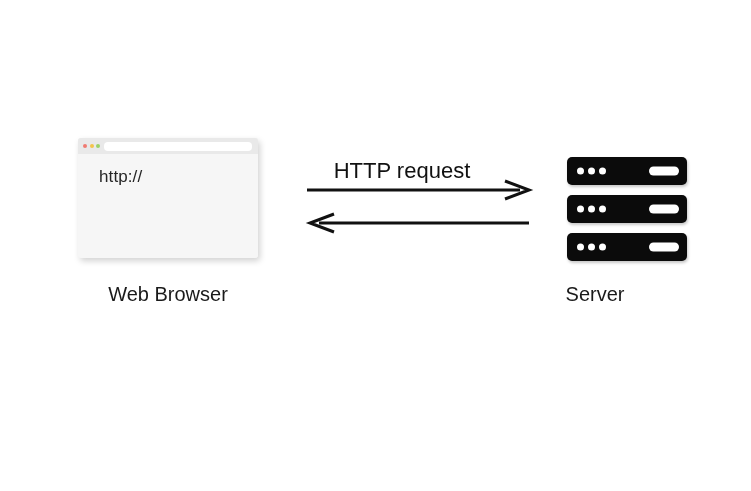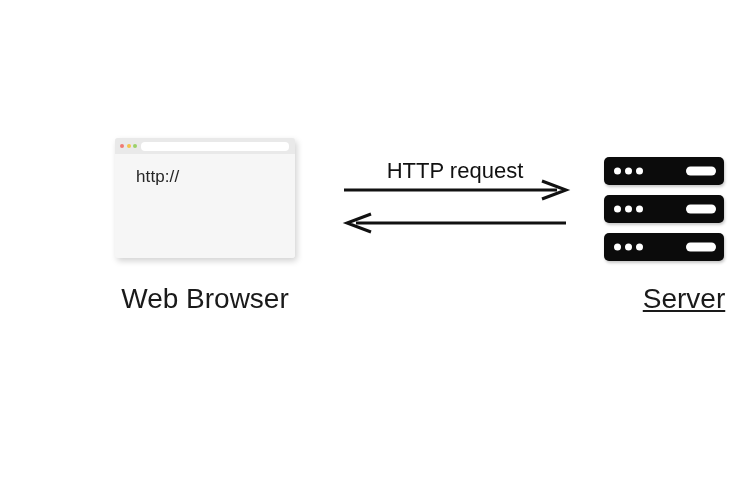--- a/index.html
+++ b/index.html
@@ -11,21 +11,20 @@
     height: 491px;
     background: #ffffff;
     font-family: "Liberation Sans", sans-serif;
     overflow: hidden;
     position: relative;
   }
 
   #canvas {
     position: absolute;
     inset: 0;
-    margin-left: 37px;
   }
 
   
   .browser-window {
     position: absolute;
     left: 78px;
     top: 138px;
     width: 180px;
     height: 120px;
     background: #f4f4f4;
@@ -83,49 +82,48 @@
     top: 13px;
     font-size: 17px;
     color: #262626;
     font-family: "Liberation Sans", sans-serif;
     letter-spacing: 0.1px;
   }
 
   
   .caption {
     position: absolute;
-    font-size: 28px;
+    font-size: 20px;
     color: #1a1a1a;
     text-align: center;
     font-family: "Liberation Sans", sans-serif;
     white-space: nowrap;
   }
   .caption-browser {
     left: 78px;
     top: 283px;
     width: 180px;
   }
   .caption-server {
-    left: 587px;
+    left: 535px;
     top: 283px;
     width: 120px;
-    text-decoration: underline;
   }
 
   
   .arrow-label {
     position: absolute;
     font-size: 22px;
     color: #111111;
     text-align: center;
     white-space: nowrap;
     font-family: "Liberation Sans", sans-serif;
   }
   .label-request {
-    left: 307px;
+    left: 291px;
     top: 158px;
     width: 222px;
   }
   .label-response {
     left: 307px;
     top: 237px;
     width: 222px;
   }
 
   

